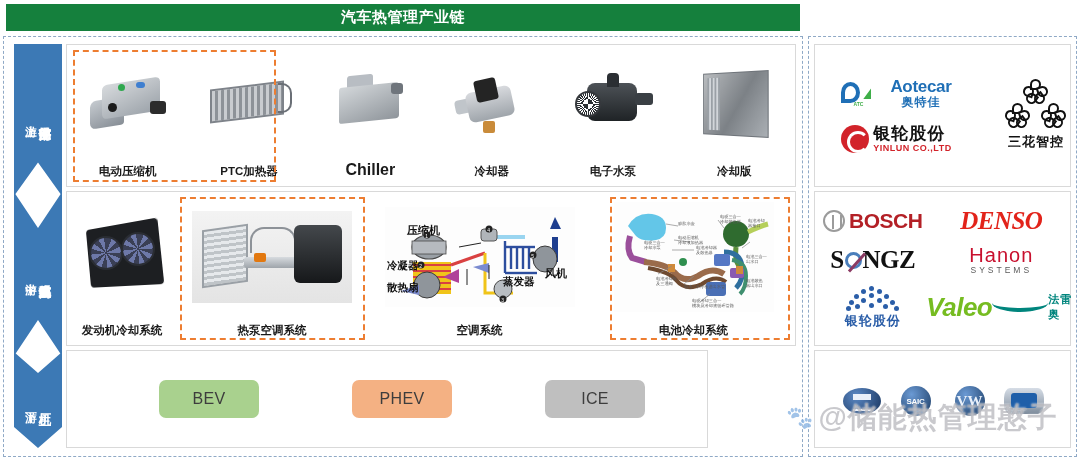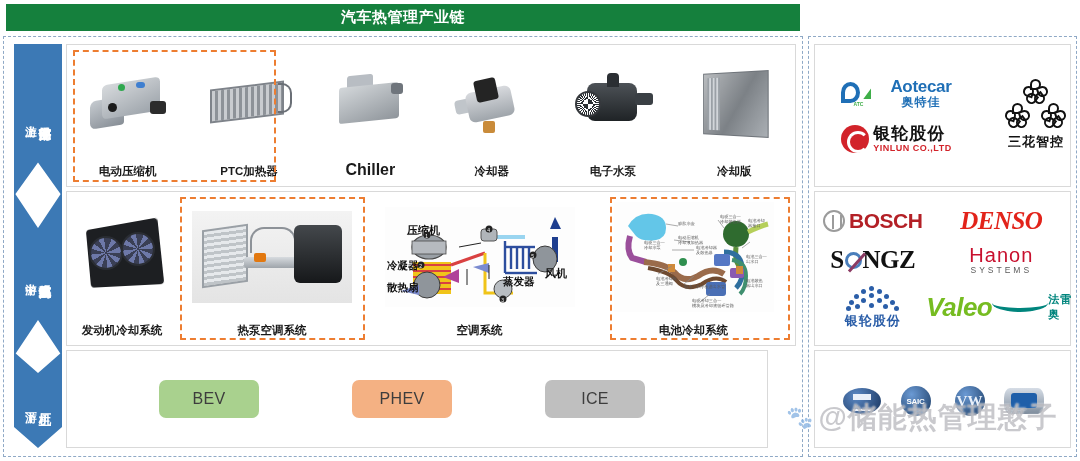--- a/index.html
+++ b/index.html
@@ -59,21 +59,21 @@
   }
   .vt.small { font-size: 11.5px; }
 
   
   .row {
     position: absolute; left: 66px;
     border: 1px solid #d9d9d9; background: #fff;
   }
   .row-1 { top: 44px;  width: 730px; height: 143px; }
   .row-2 { top: 191px; width: 730px; height: 155px; }
-  .row-3 { top: 350px; width: 702px; height: 98px; }
+  .row-3 { top: 350px; width: 642px; height: 98px; }
 
   .cells { position: absolute; inset: 0; display: flex; }
   .cell {
     flex: 1 1 0; position: relative;
     display: flex; flex-direction: column;
     align-items: center; justify-content: flex-end;
     padding-bottom: 7px;
   }
   .cell .pic { flex: 1 1 auto; width: 100%; display:flex; align-items:center; justify-content:center; }
   .cell .cap {

